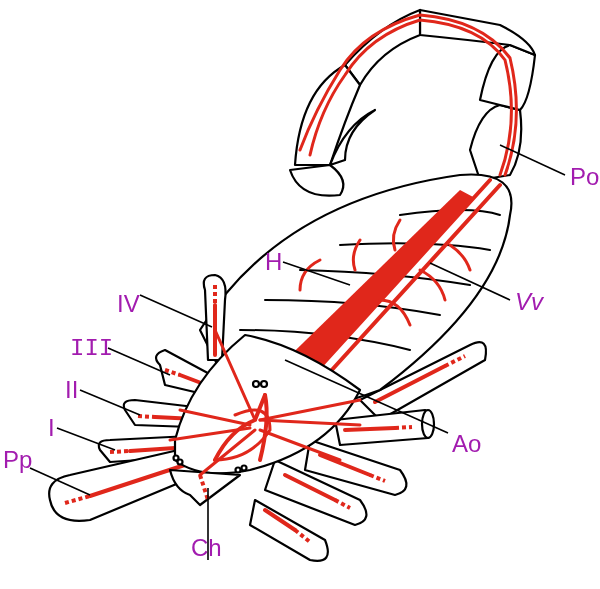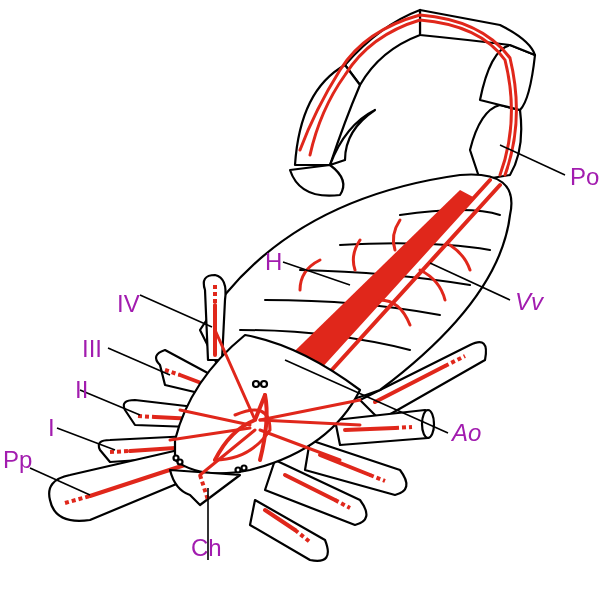--- a/index.html
+++ b/index.html
@@ -121,18 +121,18 @@
     <line class="lead" x1="30" y1="468" x2="90" y2="495"></line>
     <line class="lead" x1="285" y1="360" x2="448" y2="433"></line>
     <line class="lead" x1="208" y1="488" x2="208" y2="560"></line>
   </g>
 </svg>
 
 <span class="lbl" style="left:570px;top:165px;">Po</span>
 <span class="lbl" style="left:265px;top:250px;">H</span>
 <span class="lbl" style="left:515px;top:290px;font-style:italic;">Vv</span>
 <span class="lbl" style="left:117px;top:284px;margin-top:8px;">IV</span>
-<span class="lbl" style="left:82px;top:337px;">III</span>
-<span class="lbl" style="left:65px;top:378px;margin-left:10px;">II</span>
+<span class="lbl" style="left:70px;top:337px;font-family:Liberation Mono, monospace;">III</span>
+<span class="lbl" style="left:65px;top:378px;">II</span>
 <span class="lbl" style="left:48px;top:416px;">I</span>
 <span class="lbl" style="left:3px;top:448px;">Pp</span>
-<span class="lbl" style="left:452px;top:421px;font-style:italic;">Ao</span>
+<span class="lbl" style="left:452px;top:432px;">Ao</span>
 <span class="lbl" style="left:191px;top:536px;">Ch</span>
 
 </body></html>

